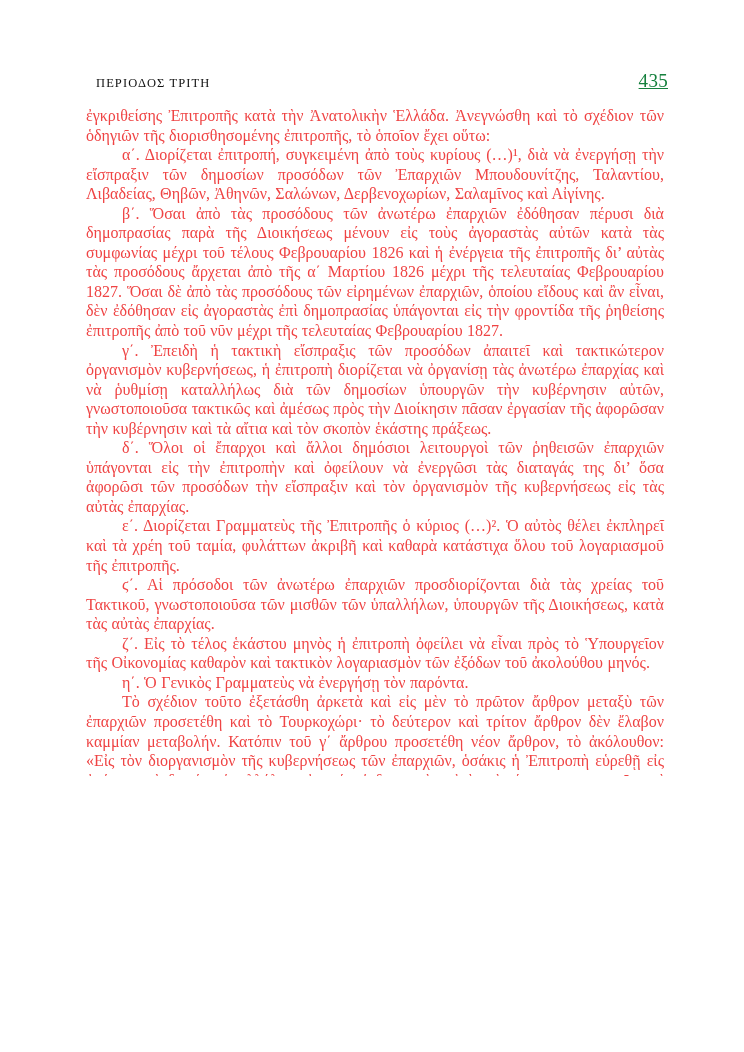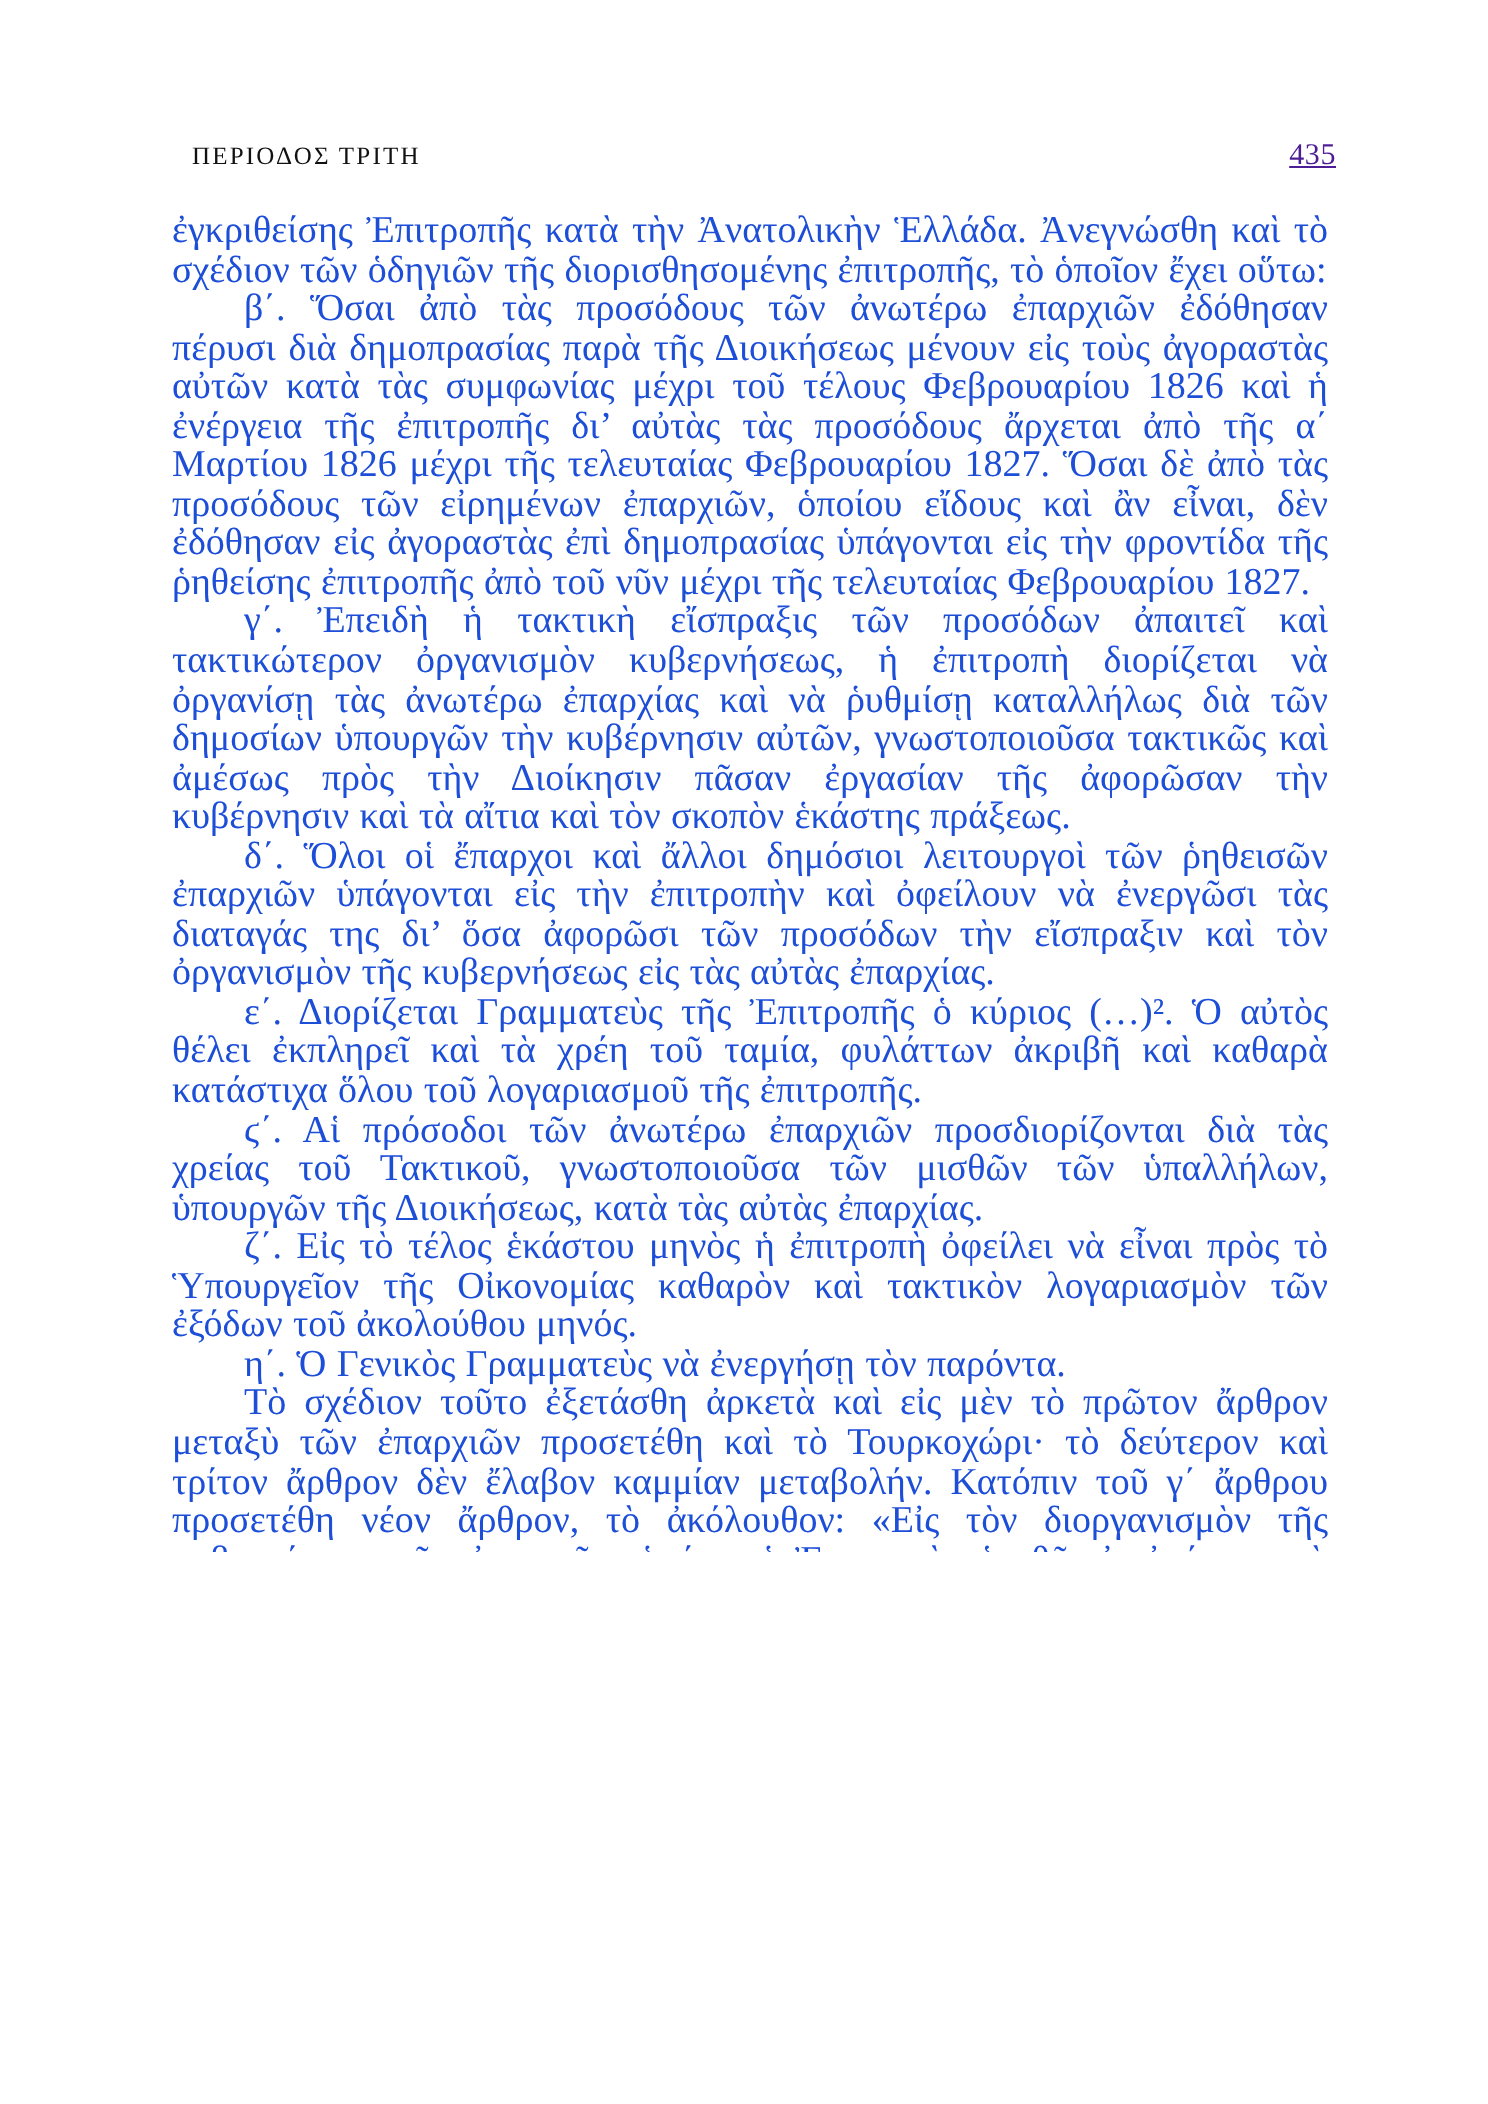--- a/index.html
+++ b/index.html
@@ -31,41 +31,41 @@
   }
 
   .head-title {
     font-size: 12.5px;
     letter-spacing: 1.1px;
     color: #111;
     white-space: nowrap;
   }
 
   .head-folio {
-    font-size: 15px;
-    color: #4c1d95;
+    font-size: 19px;
+    color: #15803d;
     letter-spacing: 0.3px;
     text-decoration: underline;
   }
 
   
   .textblock {
     position: absolute;
     left: 86px;
     top: 106px;
     width: 578px;
   }
 
   .para {
-    font-size: 19px;
+    font-size: 16px;
     line-height: 19.55px;
     text-align: justify;
     text-justify: inter-word;
     margin: 0;
-    color: #1d4ed8;
+    color: #ef4444;
     word-spacing: 0.4px;
   }
 
   .para + .para {
     margin-top: 0px;
   }
 
   .para.indent {
     text-indent: 36px;
   }
@@ -127,20 +127,21 @@
 
 <div class="page">
 
   <div class="running-head">
     <span class="head-title">ΠΕΡΙΟΔΟΣ ΤΡΙΤΗ</span>
     <span class="head-folio">435</span>
   </div>
 
   <div class="textblock">
     <p class="para">ἐγκριθείσης Ἐπιτροπῆς κατὰ τὴν Ἀνατολικὴν Ἑλλάδα. Ἀνεγνώσθη καὶ τὸ σχέδιον τῶν ὁδηγιῶν τῆς διορισθησομένης ἐπιτροπῆς, τὸ ὁποῖον ἔχει οὕτω:</p>
+    <p class="para indent">α΄. Διορίζεται ἐπιτροπή, συγκειμένη ἀπὸ τοὺς κυρίους (…)¹, διὰ νὰ ἐνεργήσῃ τὴν εἴσπραξιν τῶν δημοσίων προσόδων τῶν Ἐπαρχιῶν Μπουδουνίτζης, Ταλαντίου, Λιβαδείας, Θηβῶν, Ἀθηνῶν, Σαλώνων, Δερβενοχωρίων, Σαλαμῖνος καὶ Αἰγίνης.</p>
     <p class="para indent">β΄. Ὅσαι ἀπὸ τὰς προσόδους τῶν ἀνωτέρω ἐπαρχιῶν ἐδόθησαν πέρυσι διὰ δημοπρασίας παρὰ τῆς Διοικήσεως μένουν εἰς τοὺς ἀγοραστὰς αὐτῶν κατὰ τὰς συμφωνίας μέχρι τοῦ τέλους Φεβρουαρίου 1826 καὶ ἡ ἐνέργεια τῆς ἐπιτροπῆς δι’ αὐτὰς τὰς προσόδους ἄρχεται ἀπὸ τῆς α΄ Μαρτίου 1826 μέχρι τῆς τελευταίας Φεβρουαρίου 1827. Ὅσαι δὲ ἀπὸ τὰς προσόδους τῶν εἰρημένων ἐπαρχιῶν, ὁποίου εἴδους καὶ ἂν εἶναι, δὲν ἐδόθησαν εἰς ἀγοραστὰς ἐπὶ δημοπρασίας ὑπάγονται εἰς τὴν φροντίδα τῆς ῥηθείσης ἐπιτροπῆς ἀπὸ τοῦ νῦν μέχρι τῆς τελευταίας Φεβρουαρίου 1827.</p>
     <p class="para indent">γ΄. Ἐπειδὴ ἡ τακτικὴ εἴσπραξις τῶν προσόδων ἀπαιτεῖ καὶ τακτικώτερον ὀργανισμὸν κυβερνήσεως, ἡ ἐπιτροπὴ διορίζεται νὰ ὀργανίσῃ τὰς ἀνωτέρω ἐπαρχίας καὶ νὰ ῥυθμίσῃ καταλλήλως διὰ τῶν δημοσίων ὑπουργῶν τὴν κυβέρνησιν αὐτῶν, γνωστοποιοῦσα τακτικῶς καὶ ἀμέσως πρὸς τὴν Διοίκησιν πᾶσαν ἐργασίαν τῆς ἀφορῶσαν τὴν κυβέρνησιν καὶ τὰ αἴτια καὶ τὸν σκοπὸν ἑκάστης πράξεως.</p>
     <p class="para indent">δ΄. Ὅλοι οἱ ἔπαρχοι καὶ ἄλλοι δημόσιοι λειτουργοὶ τῶν ῥηθεισῶν ἐπαρχιῶν ὑπάγονται εἰς τὴν ἐπιτροπὴν καὶ ὀφείλουν νὰ ἐνεργῶσι τὰς διαταγάς της δι’ ὅσα ἀφορῶσι τῶν προσόδων τὴν εἴσπραξιν καὶ τὸν ὀργανισμὸν τῆς κυβερνήσεως εἰς τὰς αὐτὰς ἐπαρχίας.</p>
     <p class="para indent">ε΄. Διορίζεται Γραμματεὺς τῆς Ἐπιτροπῆς ὁ κύριος (…)². Ὁ αὐτὸς θέλει ἐκπληρεῖ καὶ τὰ χρέη τοῦ ταμία, φυλάττων ἀκριβῆ καὶ καθαρὰ κατάστιχα ὅλου τοῦ λογαριασμοῦ τῆς ἐπιτροπῆς.</p>
     <p class="para indent">ϛ΄. Αἱ πρόσοδοι τῶν ἀνωτέρω ἐπαρχιῶν προσδιορίζονται διὰ τὰς χρείας τοῦ Τακτικοῦ, γνωστοποιοῦσα τῶν μισθῶν τῶν ὑπαλλήλων, ὑπουργῶν τῆς Διοικήσεως, κατὰ τὰς αὐτὰς ἐπαρχίας.</p>
     <p class="para indent">ζ΄. Εἰς τὸ τέλος ἑκάστου μηνὸς ἡ ἐπιτροπὴ ὀφείλει νὰ εἶναι πρὸς τὸ Ὑπουργεῖον τῆς Οἰκονομίας καθαρὸν καὶ τακτικὸν λογαριασμὸν τῶν ἐξόδων τοῦ ἀκολούθου μηνός.</p>
     <p class="para indent">η΄. Ὁ Γενικὸς Γραμματεὺς νὰ ἐνεργήσῃ τὸν παρόντα.</p>
     <p class="para indent">Τὸ σχέδιον τοῦτο ἐξετάσθη ἀρκετὰ καὶ εἰς μὲν τὸ πρῶτον ἄρθρον μεταξὺ τῶν ἐπαρχιῶν προσετέθη καὶ τὸ Τουρκοχώρι· τὸ δεύτερον καὶ τρίτον ἄρθρον δὲν ἔλαβον καμμίαν μεταβολήν. Κατόπιν τοῦ γ΄ ἄρθρου προσετέθη νέον ἄρθρον, τὸ ἀκόλουθον: «Εἰς τὸν διοργανισμὸν τῆς κυβερνήσεως τῶν ἐπαρχιῶν, ὁσάκις ἡ Ἐπιτροπὴ εὑρεθῇ εἰς ἀνάγκην νὰ διορίσῃ ὑπαλλήλους ἀργούς, ὁ διορισμὸς αὐτὸς νὰ γίνεται προσωρινῶς καὶ νὰ καθυποβάλλεται εἰς τὴν ἐπίκρισιν καὶ ἐπικύρωσιν τῆς Διοικήσεως». Τὸ τέταρτον ἄρθρον δὲν ἔλαβε καμμίαν μεταβολήν· μεταξὺ δὲ τοῦ τετάρτου καὶ πέμπτου προσετέθη νέον ἄρθρον, τὸ ἑξῆς: «Ἐν ἐλλείψει ἑνὸς τῶν μελῶν τῆς ἐπιτροπῆς τὰ λοιπὰ ἐνεργοῦσιν. Τὸ πέμπτον διωρθώθη κατὰ τὸν ἑξῆς τρόπον: «Διορίζεται γραμματεὺς τῆς ἐπιτροπῆς ὁ κύριος(…)³, ὅστις θέλει προσυπογράφεται εἰς ὅλα τὰ ἔγγραφα τῆς ἐπιτροπῆς καὶ θέλει φυλάττει καθαρὰ κατάστιχα ὅλου τοῦ λογαριασμοῦ τῆς ἐπιτροπῆς». Τὸ ἕκτον ἄρθρον διωρθώθη ὡς ἐφεξῆς: «Αἱ πρόσοδοι τῶν ἀνωτέρω ἐπαρχιῶν προσδιορίζονται διὰ τὰς χρείας τοῦ Τακτικοῦ, ἐξαιρουμένων τῶν μισθῶν τῶν ὑπαλλήλων ὑπουργῶν, τῶν διοριζομένων παρὰ τῆς ἐπιτροπῆς, καὶ τῶν ἀναγκαίων χρημάτων διὰ τὰς ἀναπαρεύκτους χρείας τοῦ Φρουρίου τῶν Ἀθηνῶν». Τὸ δὲ ἕβδομον διωρθώθη ὡς ἀκολούθως: «Εἰς τὴν ἀρχὴν ἑκάστου μηνὸς ὀφείλει ἡ ἐπιτροπὴ νὰ πέμπῃ διὰ</p>
   </div>
 

